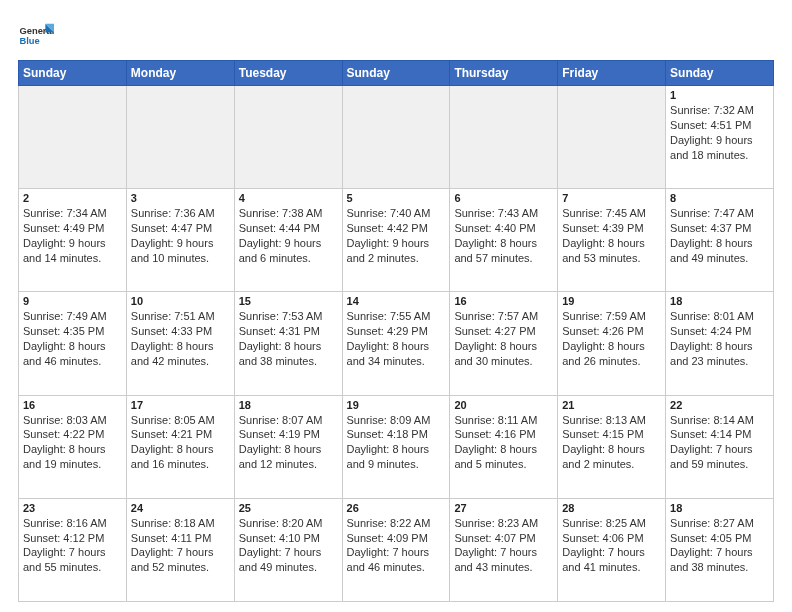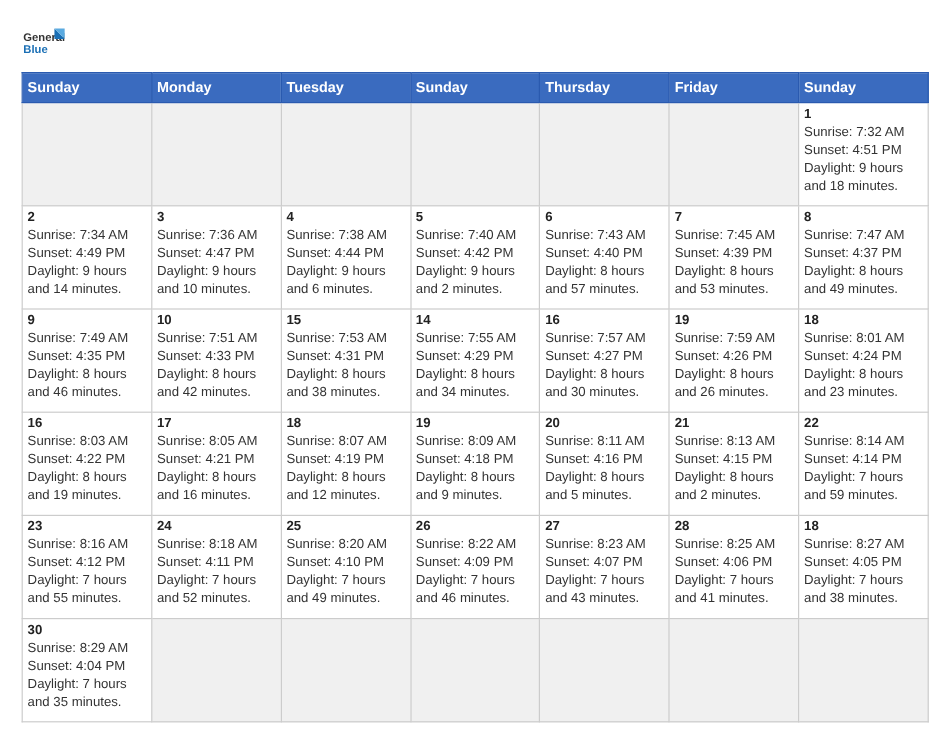--- a/index.html
+++ b/index.html
@@ -332,30 +332,15 @@
 and 41 minutes.</div>
           </td>
           <td>
             <span class="day-num">18</span>
             <div class="day-info">Sunrise: 8:27 AM
 Sunset: 4:05 PM
 Daylight: 7 hours
 and 38 minutes.</div>
           </td>
         </tr>
-        <tr class="last-row">
-          <td>
-            <span class="day-num">30</span>
-            <div class="day-info">Sunrise: 8:29 AM
-Sunset: 4:04 PM
-Daylight: 7 hours
-and 35 minutes.</div>
-          </td>
-          <td class="empty"></td>
-          <td class="empty"></td>
-          <td class="empty"></td>
-          <td class="empty"></td>
-          <td class="empty"></td>
-          <td class="empty"></td>
-        </tr>
       </tbody>
   </table>
 </div>
 
 </body></html>

